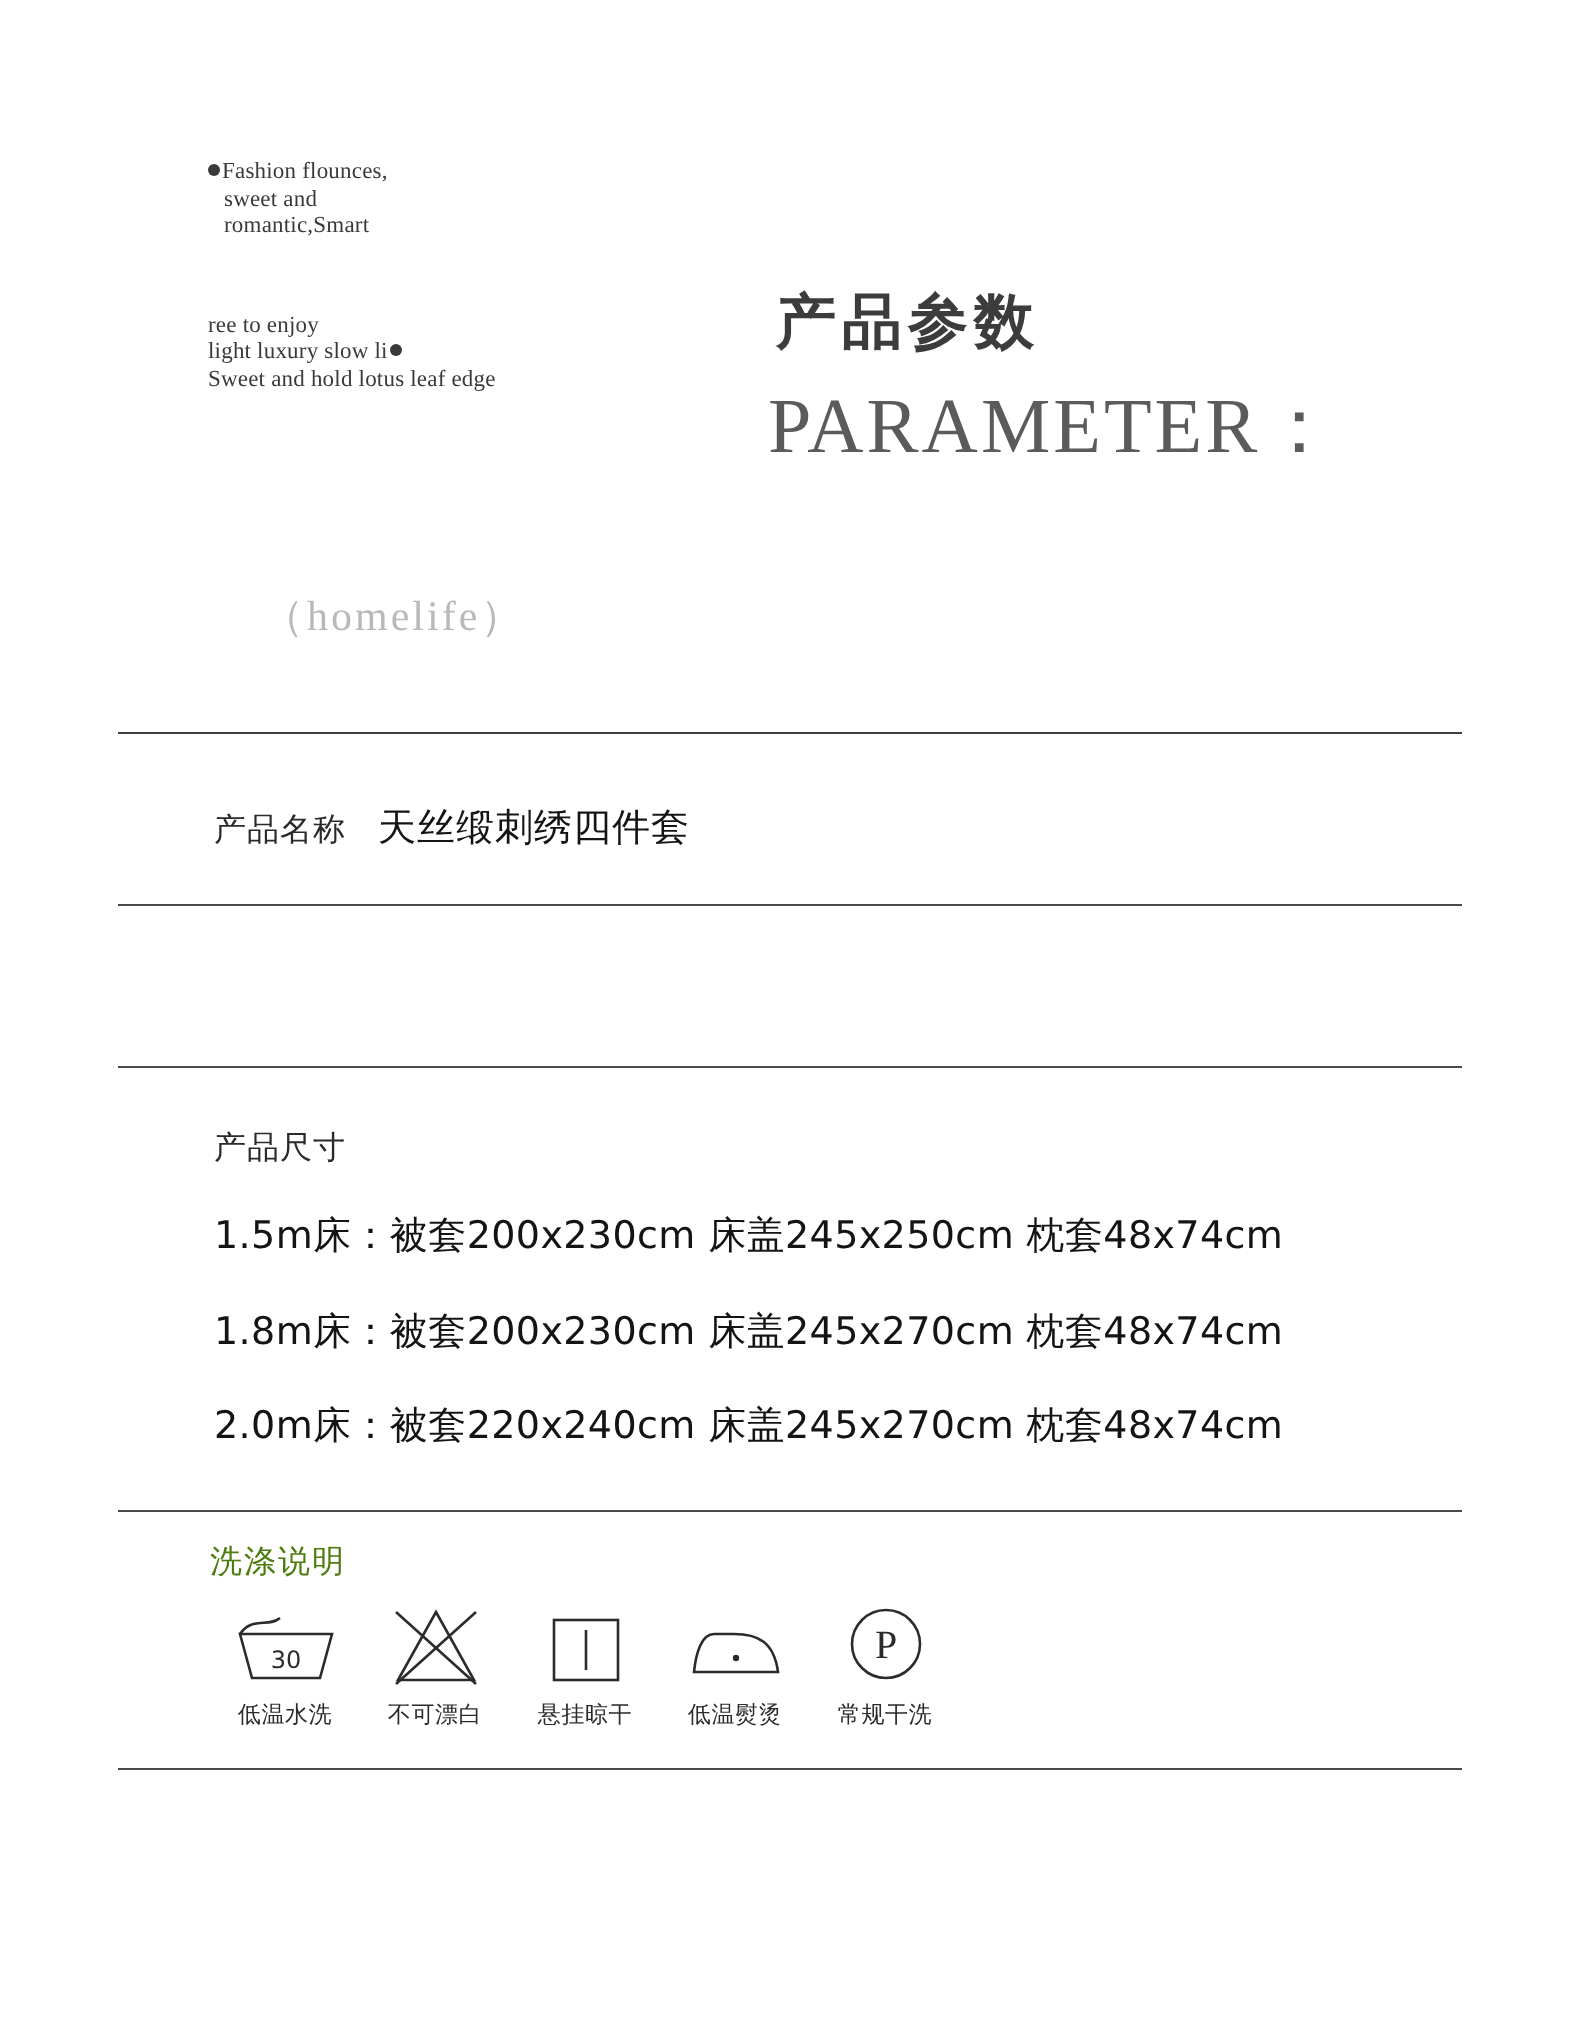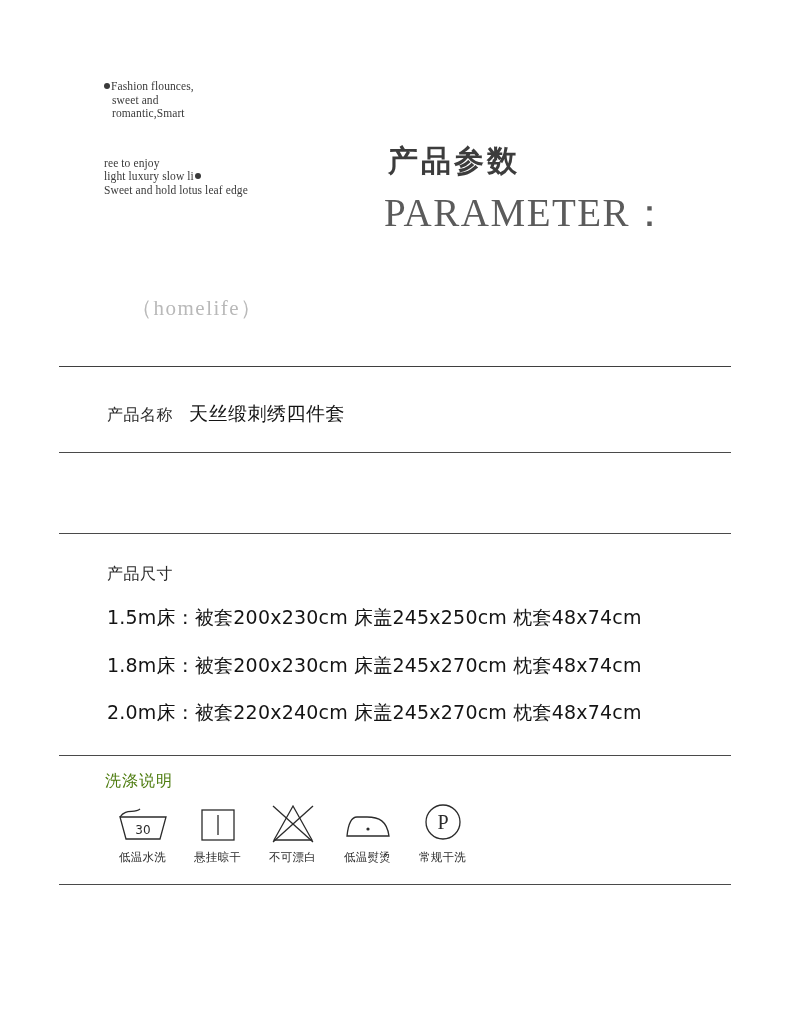--- a/index.html
+++ b/index.html
@@ -242,41 +242,41 @@
           <path d="M4 13 L50 13 L44 35 L10 35 Z" fill="none" stroke="#2b2b2b" stroke-width="1.3"></path>
           <path d="M4 13 C10 4, 18 10, 24 5" fill="none" stroke="#2b2b2b" stroke-width="1.3"></path>
           <text x="27" y="30" font-family="DejaVu Sans, sans-serif" font-size="12" fill="#2b2b2b" text-anchor="middle">30</text>
         </svg>
       </div>
       <div class="wash-label">低温水洗</div>
     </div>
 
     <div class="wash-item">
       <div class="wash-icon">
-        <svg width="48" height="40" viewBox="0 0 48 40">
-          <rect x="8" y="6" width="32" height="30" fill="none" stroke="#2b2b2b" stroke-width="1.3"></rect>
-          <line x1="24" y1="11" x2="24" y2="31" stroke="#2b2b2b" stroke-width="1.3"></line>
-        </svg>
-      </div>
-      <div class="wash-label">悬挂晾干</div>
-    </div>
-
-    <div class="wash-item">
-      <div class="wash-icon">
         <svg width="54" height="42" viewBox="0 0 54 42">
           <path d="M27 4 L46 38 L8 38 Z" fill="none" stroke="#2b2b2b" stroke-width="1.3"></path>
           <line x1="7" y1="4" x2="47" y2="40" stroke="#2b2b2b" stroke-width="1.3"></line>
           <line x1="47" y1="4" x2="7" y2="40" stroke="#2b2b2b" stroke-width="1.3"></line>
         </svg>
       </div>
       <div class="wash-label">不可漂白</div>
     </div>
 
     <div class="wash-item">
       <div class="wash-icon">
+        <svg width="48" height="40" viewBox="0 0 48 40">
+          <rect x="8" y="6" width="32" height="30" fill="none" stroke="#2b2b2b" stroke-width="1.3"></rect>
+          <line x1="24" y1="11" x2="24" y2="31" stroke="#2b2b2b" stroke-width="1.3"></line>
+        </svg>
+      </div>
+      <div class="wash-label">悬挂晾干</div>
+    </div>
+
+    <div class="wash-item">
+      <div class="wash-icon">
         <svg width="54" height="36" viewBox="0 0 54 36">
           <path d="M6 28 L48 28 C46 13, 38 9, 26 9 L16 9 C10 9, 7 18, 6 28 Z" fill="none" stroke="#2b2b2b" stroke-width="1.3"></path>
           <circle cx="27" cy="21" r="1.6" fill="#2b2b2b"></circle>
         </svg>
       </div>
       <div class="wash-label">低温熨烫</div>
     </div>
 
     <div class="wash-item">
       <div class="wash-icon">

